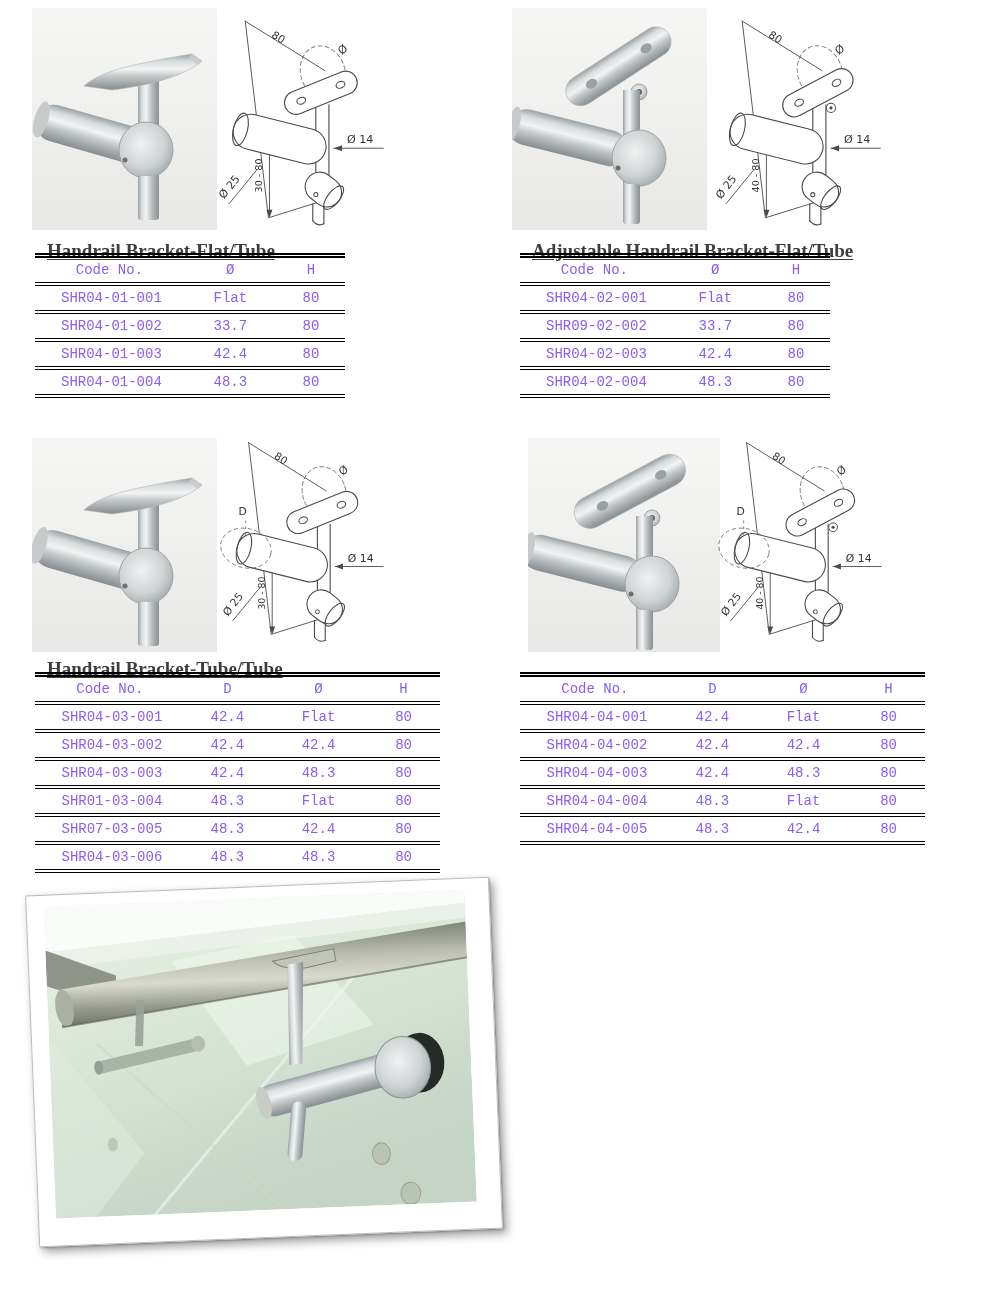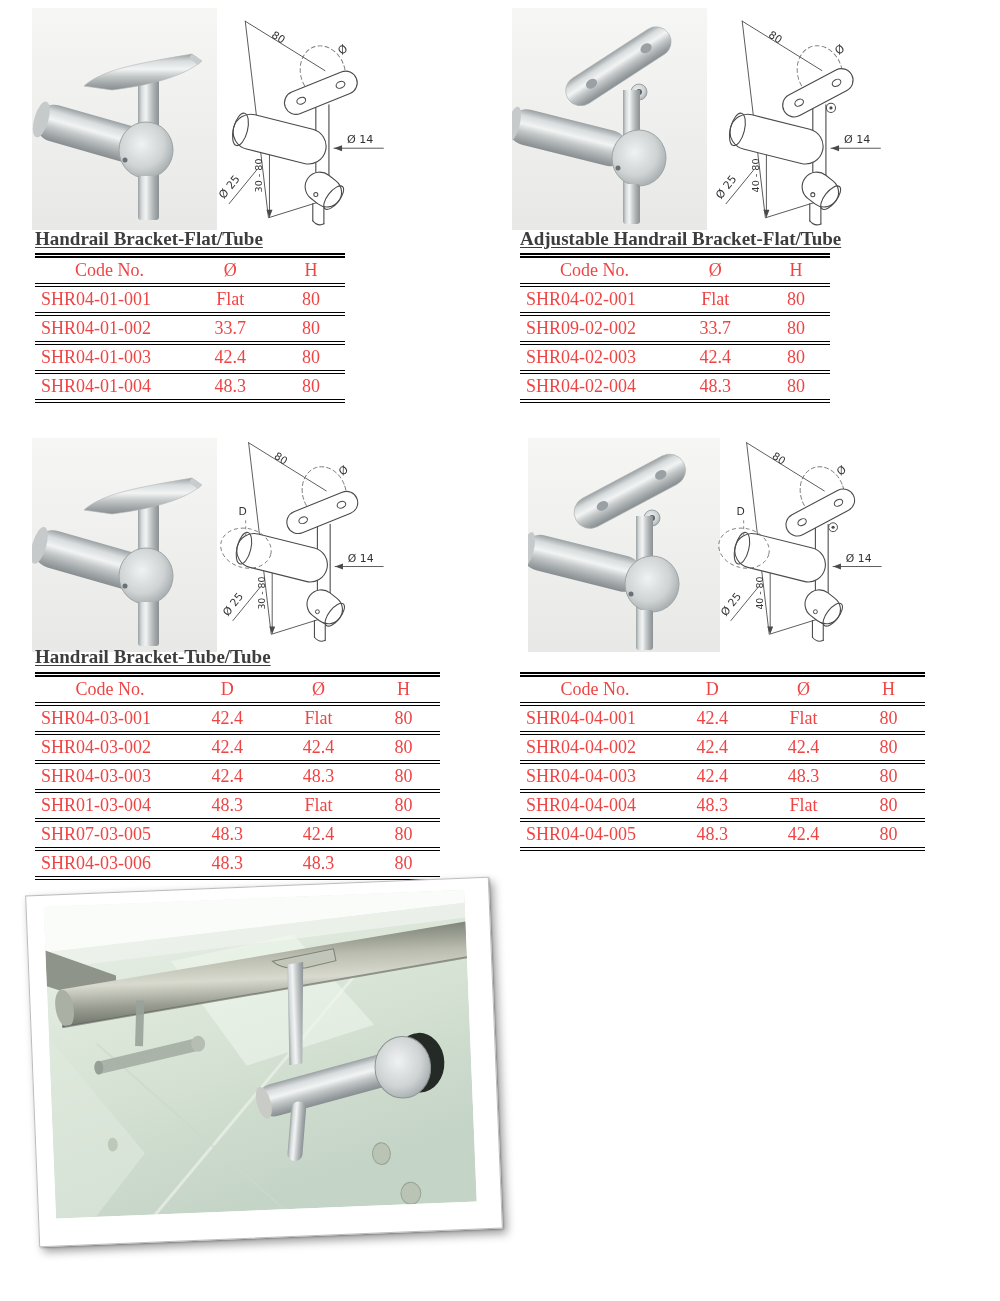--- a/index.html
+++ b/index.html
@@ -1,27 +1,27 @@
 <!DOCTYPE html>
 <html><head>
 <meta charset="utf-8">
 <style>
   html,body{margin:0;padding:0;}
   body{background:#ffffff;}
   .page{position:relative;width:1000px;height:1301px;background:#ffffff;overflow:hidden;
         font-family:"Liberation Serif",serif;}
   .abs{position:absolute;}
   .product-photo svg, .tech-drawing svg{width:100%;height:100%;display:block;}
-  .section-title{margin:0;font-family:"Liberation Serif",serif;font-weight:bold;font-size:19px;
+  .section-title{margin:12px;font-family:"Liberation Serif",serif;font-weight:bold;font-size:19px;
         color:#3d3d3d;text-decoration:underline;text-underline-offset:2px;white-space:nowrap;}
   table.ptable{width:100%;border-collapse:collapse;table-layout:fixed;
-        border-top:5px double #000;font-family:Liberation Serif, serif;font-size:18px;color:#ef4444;}
+        border-top:5px double #000;font-family:Liberation Mono, monospace;font-size:14px;color:#8b5cf6;}
   table.ptable th{font-weight:normal;border-bottom:4px double #000;padding:2px 2px;text-align:center;height:20px;}
   table.ptable td{border-bottom:4px double #000;padding:2px 2px;text-align:center;height:20px;}
-  table.ptable td.code{text-align:left;padding-left:6px;}
+  table.ptable td.code{text-align:center;padding-left:6px;}
   .photo-card{position:absolute;left:32px;top:886px;width:464px;height:352px;background:#ffffff;
         border:1px solid #bcbcbc;box-sizing:border-box;padding:11px 24px 27px 17px;
         transform:rotate(-2.3deg);box-shadow:4px 5px 10px rgba(0,0,0,0.38),1px 1px 2px rgba(0,0,0,0.25);}
   .photo-card svg{width:100%;height:100%;display:block;}
 </style>
 </head>
 <body>
 
 <svg width="0" height="0" style="position:absolute" aria-hidden="true">
   <defs>

